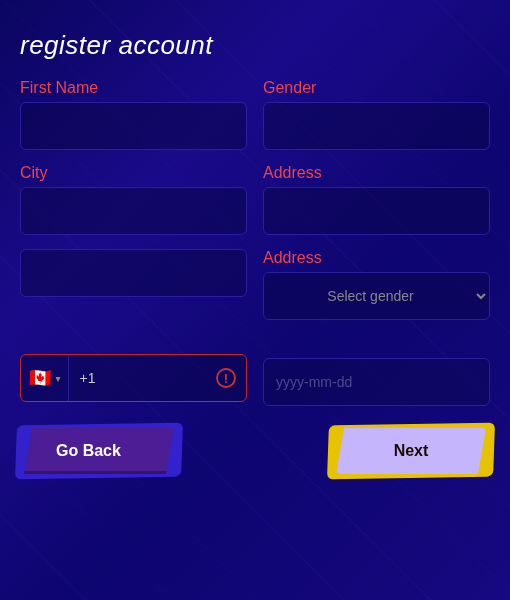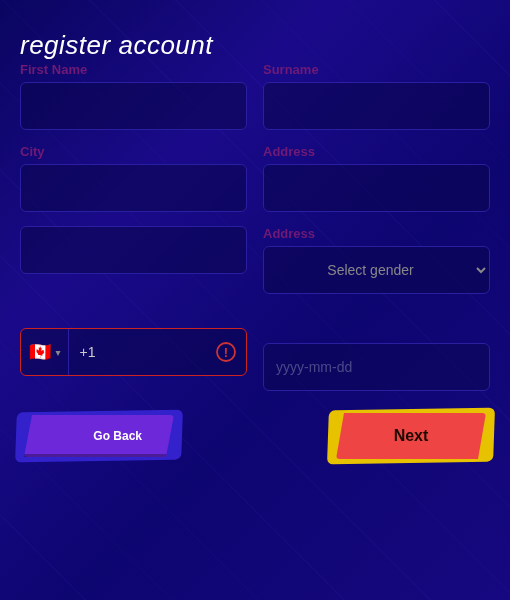--- a/index.html
+++ b/index.html
@@ -32,41 +32,41 @@
     .container {
       position: relative;
       padding: 30px 20px 20px 20px;
       z-index: 1;
     }
 
     .page-title {
       font-size: 26px;
       font-weight: 400;
       color: #ffffff;
-      margin-bottom: 1px;
+      margin-bottom: 18px;
       font-style: italic;
       letter-spacing: 0.5px;
     }
 
     .form-grid {
       display: grid;
       grid-template-columns: 1fr 1fr;
       gap: 14px 16px;
     }
 
     .form-group {
       display: flex;
       flex-direction: column;
       gap: 5px;
     }
 
     .form-group label {
-      font-size: 13px;
-      color: #701a75;
-      font-weight: 700;
+      font-size: 16px;
+      color: #ef4444;
+      font-weight: 400;
     }
 
     .form-group input,
     .form-group select {
       background: rgba(10, 5, 80, 0.6);
       border: 1.5px solid #2a1fa0;
       border-radius: 6px;
       color: #ccc;
       font-size: 14px;
       padding: 10px 12px;
@@ -162,21 +162,21 @@
 
     .phone-wrapper {
       display: flex;
       flex-direction: column;
       gap: 5px;
     }
 
     .date-wrapper {
       display: flex;
       flex-direction: column;
-      gap: 20px;
+      gap: 9px;
     }
 
     .date-wrapper label {
       font-size: 13px;
       color: transparent;
       font-weight: 500;
     }
 
     .phone-wrapper label {
       font-size: 13px;
@@ -186,47 +186,47 @@
     .buttons-row {
       display: flex;
       justify-content: space-between;
       align-items: center;
       margin-top: 22px;
       padding: 0 4px;
     }
 
     .btn-back {
       position: relative;
-      background: #6d28d9;
+      background: #4c1d95;
       color: #ffffff;
-      font-size: 12px;
+      font-size: 16px;
       font-weight: 700;
       border: none;
       border-radius: 4px;
       padding: 14px 32px;
       cursor: pointer;
       min-width: 150px;
-      text-align: right;
+      text-align: left;
       clip-path: polygon(8px 0%, 100% 0%, calc(100% - 8px) 100%, 0% 100%);
     }
 
     .btn-back::before {
       content: '';
       position: absolute;
       bottom: -3px;
       left: 0;
       right: 0;
       height: 6px;
       background: rgba(0,0,0,0.3);
       border-radius: 0 0 4px 4px;
     }
 
     .btn-next {
       position: relative;
-      background: #ef4444;
+      background: #c4b5fd;
       color: #1a0a00;
       font-size: 16px;
       font-weight: 700;
       border: none;
       border-radius: 4px;
       padding: 14px 32px;
       cursor: pointer;
       min-width: 150px;
       text-align: center;
       clip-path: polygon(8px 0%, 100% 0%, calc(100% - 8px) 100%, 0% 100%);
@@ -266,21 +266,21 @@
   <h1 class="page-title">register account</h1>
 
   <div class="form-grid">
 
     <div class="form-group">
       <label>First Name</label>
       <input type="text" placeholder="" style="">
     </div>
 
     <div class="form-group">
-      <label>Surname</label>
+      <label>Gender</label>
       <input type="text" placeholder="" style="">
     </div>
 
     <div class="form-group">
       <label>City</label>
       <input type="text" placeholder="" style="">
     </div>
 
     <div class="form-group">
       <label>Address</label>

